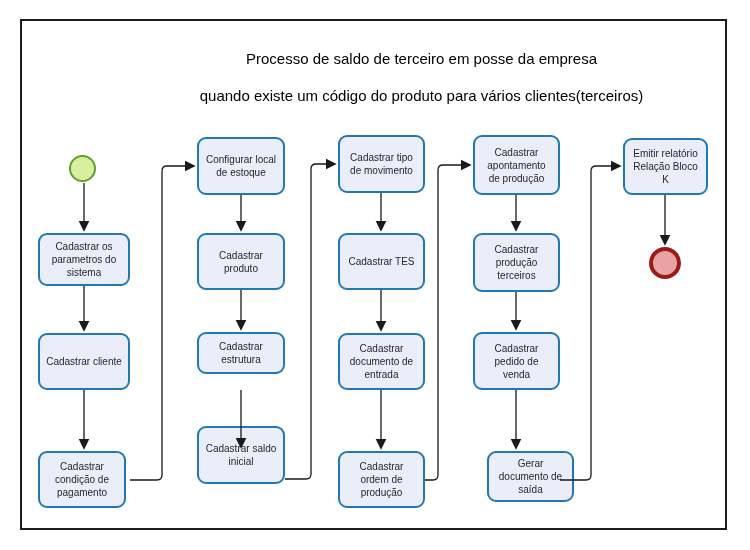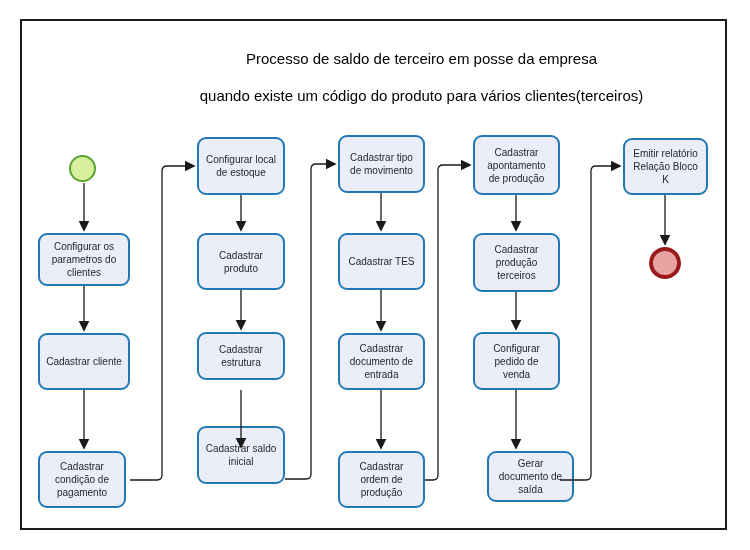--- a/index.html
+++ b/index.html
@@ -47,37 +47,37 @@
 <div class="frame"></div>
 
 <div class="title">
   <div>Processo de saldo de terceiro em posse da empresa</div>
   <div>quando existe um código do produto para vários clientes(terceiros)</div>
 </div>
 
 <div class="event start"></div>
 <div class="event end"></div>
 
-<div class="task" style="left:38px;top:233px;width:92px;height:53px">Configurar os parametros do clientes</div>
+<div class="task" style="left:38px;top:233px;width:92px;height:53px">Cadastrar os parametros do sistema</div>
 <div class="task" style="left:38px;top:333px;width:92px;height:57px">Cadastrar cliente</div>
 <div class="task" style="left:38px;top:451px;width:88px;height:57px">Cadastrar condição de pagamento</div>
 
 <div class="task" style="left:197px;top:137px;width:88px;height:58px">Configurar local de estoque</div>
 <div class="task" style="left:197px;top:233px;width:88px;height:57px">Cadastrar produto</div>
-<div class="task" style="left:197px;top:332px;width:88px;height:48px">Cadastrar estrutura</div>
+<div class="task" style="left:197px;top:332px;width:88px;height:42px">Cadastrar estrutura</div>
 <div class="task" style="left:197px;top:426px;width:88px;height:58px">Cadastrar saldo inicial</div>
 
 <div class="task" style="left:338px;top:135px;width:87px;height:58px">Cadastrar tipo de movimento</div>
 <div class="task" style="left:338px;top:233px;width:87px;height:57px">Cadastrar TES</div>
 <div class="task" style="left:338px;top:333px;width:87px;height:57px">Cadastrar documento de entrada</div>
 <div class="task" style="left:338px;top:451px;width:87px;height:57px">Cadastrar ordem de produção</div>
 
 <div class="task" style="left:473px;top:135px;width:87px;height:60px">Cadastrar apontamento de produção</div>
 <div class="task" style="left:473px;top:233px;width:87px;height:59px">Cadastrar produção terceiros</div>
-<div class="task" style="left:473px;top:332px;width:87px;height:58px">Configurar pedido de venda</div>
+<div class="task" style="left:473px;top:332px;width:87px;height:58px">Cadastrar pedido de venda</div>
 <div class="task" style="left:487px;top:451px;width:87px;height:51px">Gerar documento de saída</div>
 
 <div class="task" style="left:623px;top:138px;width:85px;height:57px">Emitir relatório Relação Bloco K</div>
 
 <svg class="connectors" xmlns="http://www.w3.org/2000/svg">
   <defs>
     <marker id="arrow" viewBox="0 0 10 10" refX="8.5" refY="5" markerWidth="8.5" markerHeight="8.5" orient="auto-start-reverse">
       <path class="arrowhead" d="M0,0 L10,5 L0,10 z"></path>
     </marker>
   </defs>

